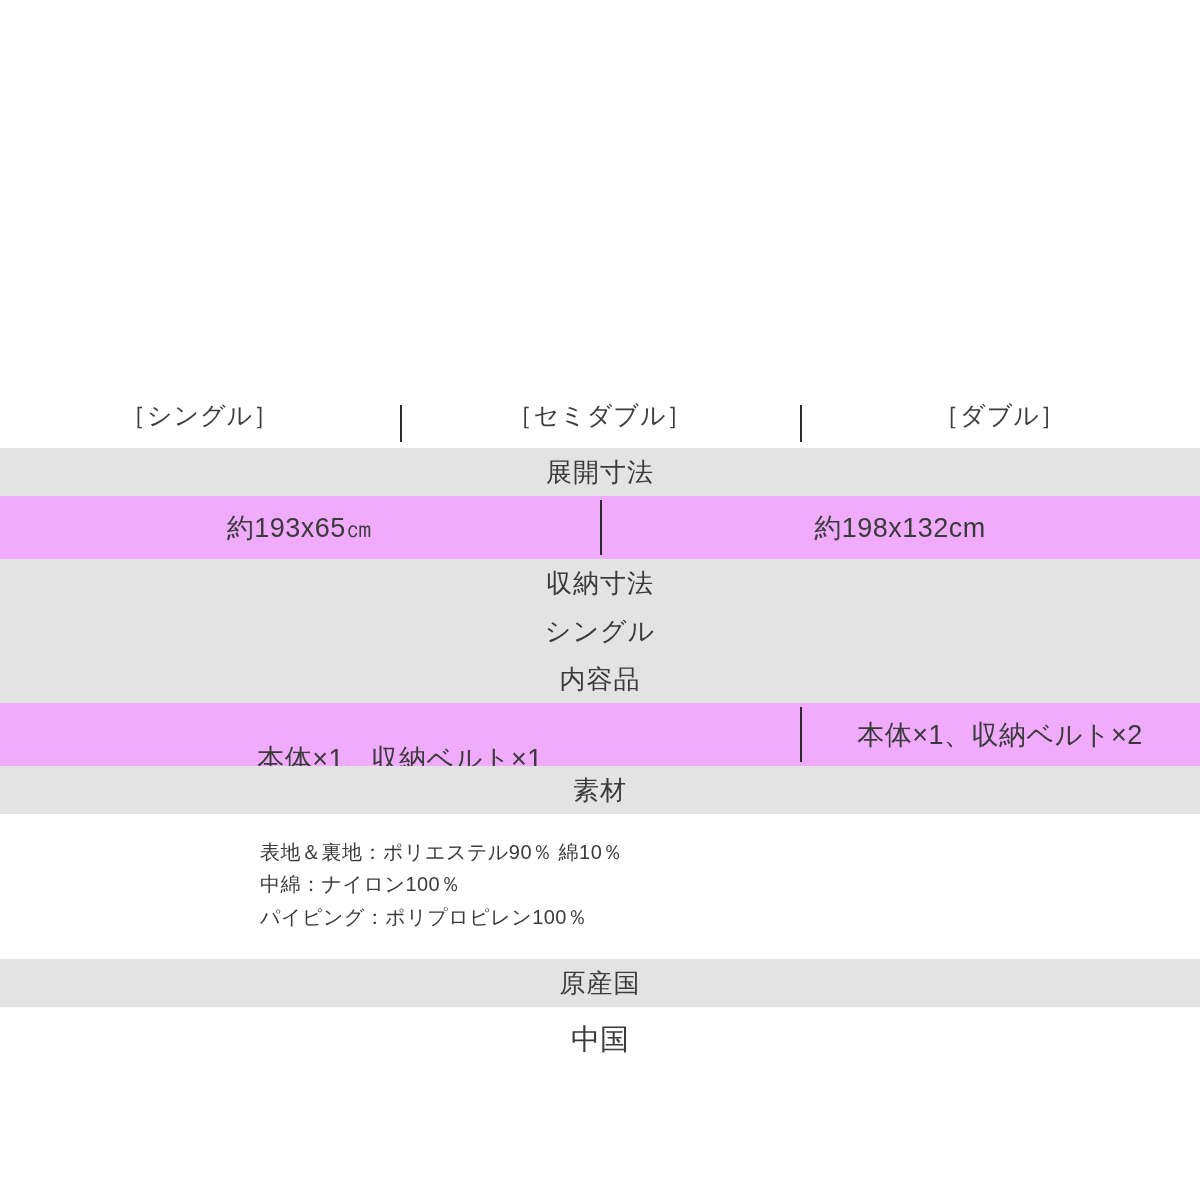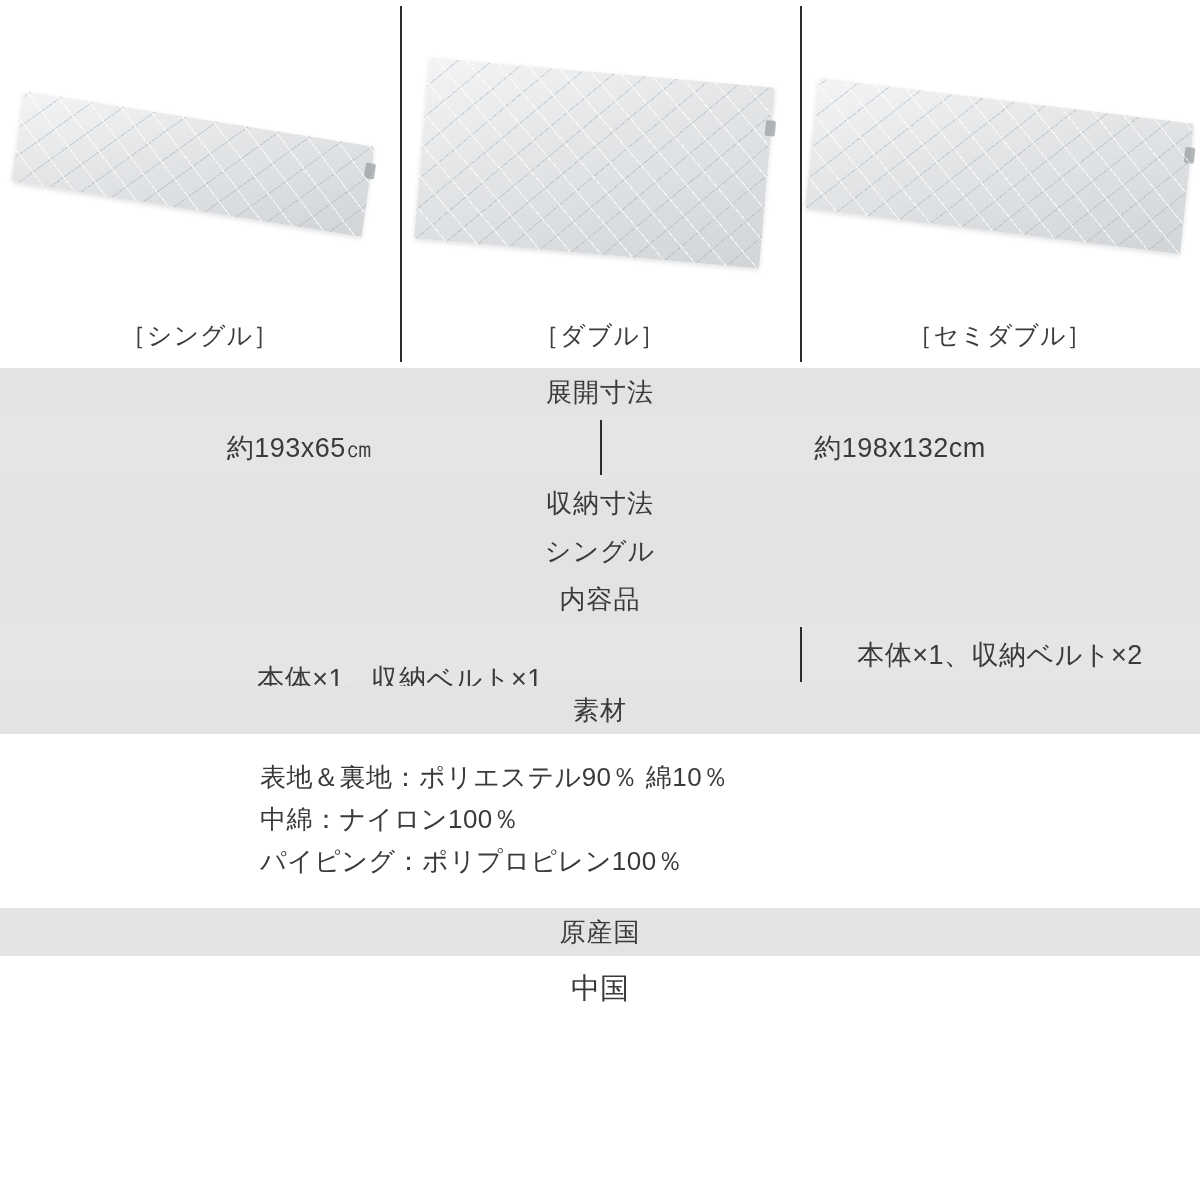--- a/index.html
+++ b/index.html
@@ -18,23 +18,24 @@
   .sheet {
     width: 1200px;
     height: 1200px;
     position: relative;
     display: flex;
     flex-direction: column;
   }
 
   
   .product-row {
-    height: 368px;
-    display: flex;
-    position: relative;
+    height: 448px;
+    display: flex;
+    position: relative;
+    align-items: flex-end;
   }
   .product-cell {
     flex: 1 1 0;
     position: relative;
     display: flex;
     flex-direction: column;
     justify-content: flex-start;
     align-items: center;
   }
   .product-cell + .product-cell::before {
@@ -123,21 +124,21 @@
     position: relative;
   }
   .row.head {
     background: #e3e3e3;
     height: 48px;
     font-size: 26px;
     color: #3a3a3a;
     letter-spacing: 1px;
   }
   .row.vals {
-    background: #e5e5e5;
+    background: #f0abfc;
     height: 63px;
   }
   .cells {
     display: flex;
     width: 100%;
     height: 100%;
   }
   .cell {
     flex: 1 1 0;
     display: flex;
@@ -160,21 +161,21 @@
   .cell.wide2 { flex: 2 1 0; margin-top: 48px; }
 
   .materials {
     background: #ffffff;
     padding: 22px 0 26px 0;
     display: flex;
     flex-direction: column;
     align-items: center;
   }
   .materials .mline {
-    font-size: 26px;
+    font-size: 20px;
     line-height: 1.62;
     color: #3a3a3a;
     width: 680px;
     text-align: left;
     letter-spacing: 0.5px;
   }
   .row.single-val {
     height: 66px;
     font-size: 29px;
     background: #ffffff;
@@ -191,34 +192,34 @@
       <div class="pad-stage">
         <div class="pad pad-single">
           <span class="pad-tag"></span>
         </div>
       </div>
       <div class="size-label">［シングル］</div>
     </div>
 
     <div class="product-cell">
       <div class="pad-stage">
+        <div class="pad pad-semi">
+          <span class="pad-tag"></span>
+        </div>
+      </div>
+      <div class="size-label">［セミダブル］</div>
+    </div>
+
+    <div class="product-cell">
+      <div class="pad-stage">
         <div class="pad pad-double">
           <span class="pad-tag"></span>
         </div>
       </div>
       <div class="size-label">［ダブル］</div>
-    </div>
-
-    <div class="product-cell">
-      <div class="pad-stage">
-        <div class="pad pad-semi">
-          <span class="pad-tag"></span>
-        </div>
-      </div>
-      <div class="size-label">［セミダブル］</div>
     </div>
 
   </div>
 
   <div class="spec">
 
     <div class="row head">展開寸法</div>
     <div class="row vals">
       <div class="cells">
         <div class="cell">約193x65㎝</div>

